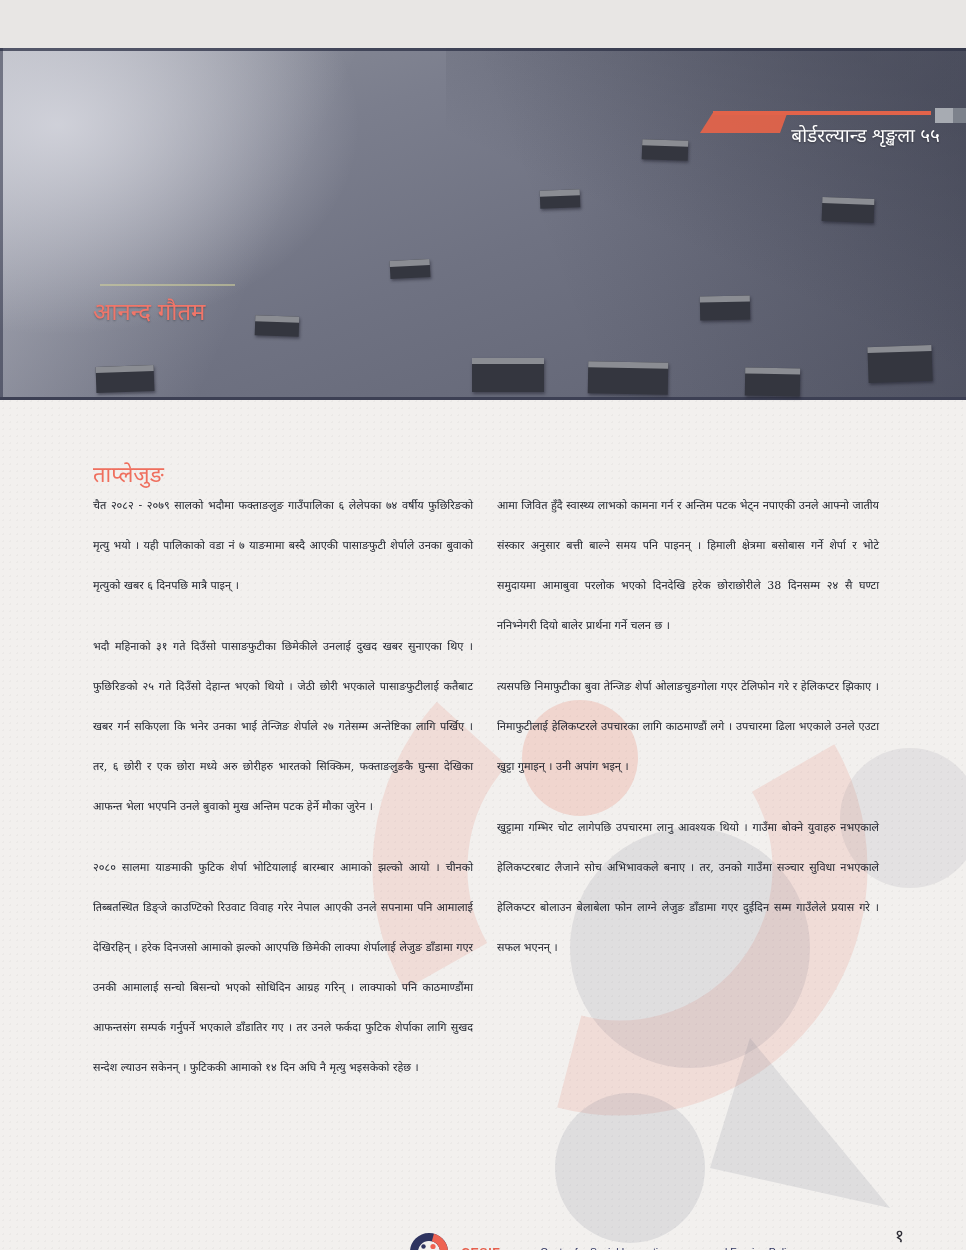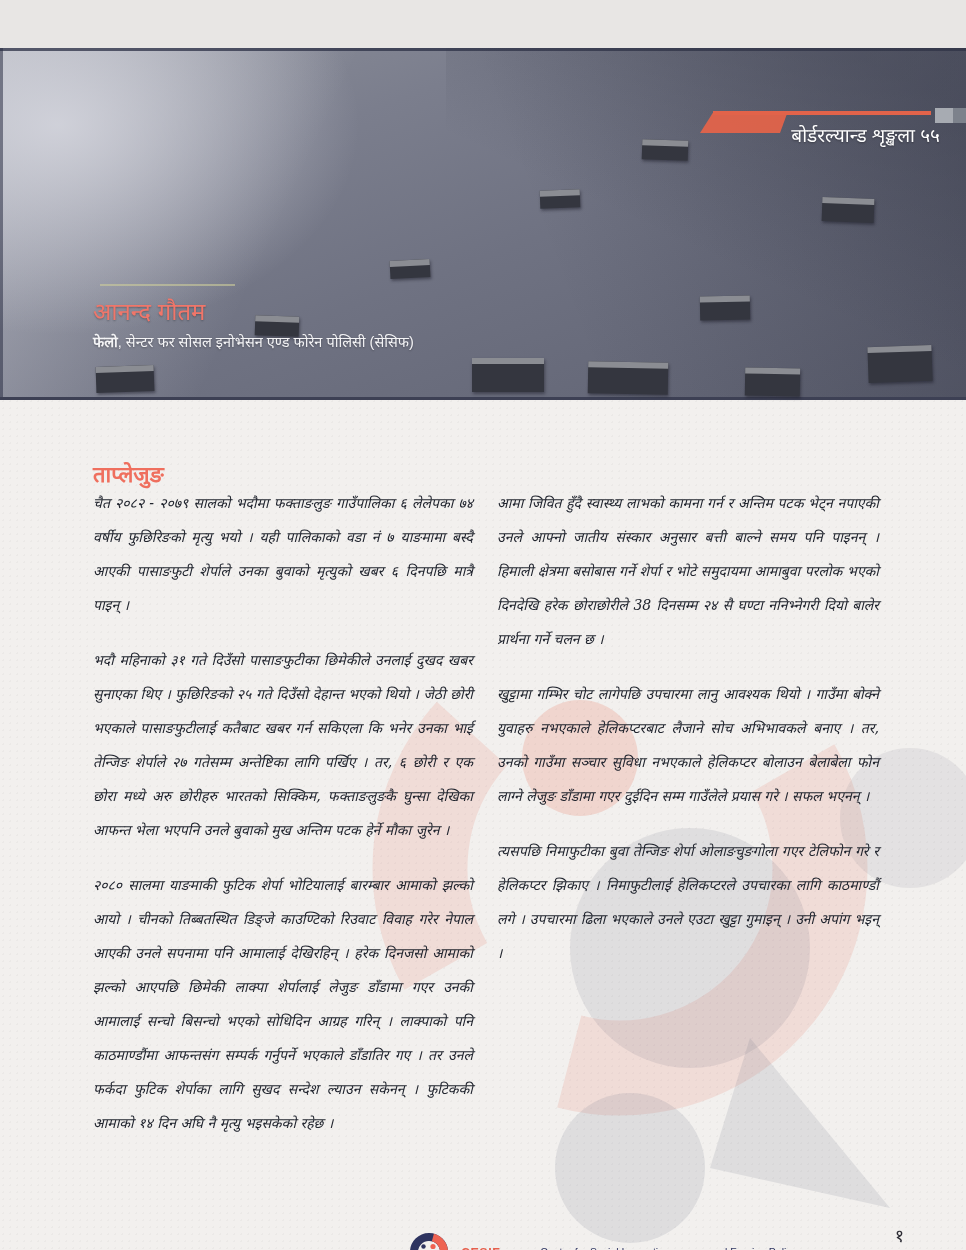--- a/index.html
+++ b/index.html
@@ -74,29 +74,29 @@
     text-shadow:0 1px 2px rgba(0,0,0,0.3);
   }
   .author-affiliation .aff-bold{font-weight:700;}
 
   
   .watermark{position:absolute;left:330px;top:520px;width:640px;height:730px;pointer-events:none;}
 
   
   .section-heading{
     position:absolute;left:93px;top:392px;
-    color:#ef6f5e;font-size:22px;font-weight:700;
+    color:#ef6f5e;font-size:22px;font-weight:400;
   }
   .col{position:absolute;top:438px;}
   .col-left{left:93px;width:380px;}
   .col-right{left:497px;width:382px;}
   .col p{
     margin:0 0 21px 0;
     font-family:"DejaVu Serif","Liberation Serif",serif;
-    font-size:14px;line-height:34px;text-align:justify;color:var(--ink);font-style:italic;
+    font-size:11px;line-height:40px;text-align:justify;color:var(--ink);
   }
 
   
   .footer-logo{position:absolute;left:408px;top:1183px;display:flex;align-items:center;gap:9px;}
   .logo-text{display:flex;flex-direction:row;line-height:1.15;gap:40px;}
   .logo-acronym{color:#e65f4d;font-weight:700;font-size:12.5px;letter-spacing:0.5px;}
   .logo-line{color:var(--navy);font-size:10.5px;font-weight:400;}
   .page-number{
     position:absolute;right:62px;top:1175px;
     color:#2c2c34;font-size:18px;font-family:"DejaVu Serif","Liberation Serif",serif;
@@ -122,45 +122,42 @@
       <div class="house" style="left: 745px; top: 320px; width: 55px; height: 28px; transform: rotate(1deg);"></div>
     </div>
 
   <div class="series-tab"></div>
   <div class="series-line"></div>
   <div class="corner-mark"></div>
   <div class="series-label">बोर्डरल्यान्ड शृङ्खला ५५</div>
 
   <div class="author-divider"></div>
   <div class="author-name">आनन्द गौतम</div>
-  <div class="author-affiliation">
-    <span class="aff-bold">फेलो</span><span>, सेन्टर फर सोसल इनोभेसन एण्ड फोरेन पोलिसी (सेसिफ)</span>
-  </div>
 
   <svg class="watermark" viewBox="0 0 640 730">
     <circle cx="290" cy="300" r="200" fill="none" stroke="rgba(233,118,97,0.16)" stroke-width="95" stroke-dasharray="470 160 250 380" transform="rotate(-30 290 300)"></circle>
     <circle cx="250" cy="190" r="58" fill="rgba(233,118,97,0.22)"></circle>
     <circle cx="360" cy="380" r="120" fill="rgba(110,115,135,0.14)"></circle>
     <path d="M420 470 L560 640 L380 600 Z" fill="rgba(110,115,135,0.15)"></path>
     <circle cx="300" cy="600" r="75" fill="rgba(120,125,140,0.16)"></circle>
     <circle cx="580" cy="250" r="70" fill="rgba(120,125,140,0.12)"></circle>
   </svg>
 
   <h2 class="section-heading">ताप्लेजुङ</h2>
 
   <div class="col col-left">
     <p>चैत २०८२ - २०७९ सालको भदौमा फक्ताङलुङ गाउँपालिका ६ लेलेपका ७४ वर्षीय फुछिरिङको मृत्यु भयो । यही पालिकाको वडा नं ७ याङमामा बस्दै आएकी पासाङफुटी शेर्पाले उनका बुवाको मृत्युको खबर ६ दिनपछि मात्रै पाइन् ।</p>
     <p>भदौ महिनाको ३१ गते दिउँसो पासाङफुटीका छिमेकीले उनलाई दुखद खबर सुनाएका थिए । फुछिरिङको २५ गते दिउँसो देहान्त भएको थियो । जेठी छोरी भएकाले पासाङफुटीलाई कतैबाट खबर गर्न सकिएला कि भनेर उनका भाई तेन्जिङ शेर्पाले २७ गतेसम्म अन्तेष्टिका लागि पर्खिए । तर, ६ छोरी र एक छोरा मध्ये अरु छोरीहरु भारतको सिक्किम, फक्ताङलुङकै घुन्सा देखिका आफन्त भेला भएपनि उनले बुवाको मुख अन्तिम पटक हेर्ने मौका जुरेन ।</p>
     <p>२०८० सालमा याङमाकी फुटिक शेर्पा भोटियालाई बारम्बार आमाको झल्को आयो । चीनको तिब्बतस्थित डिङ्जे काउण्टिको रिउवाट विवाह गरेर नेपाल आएकी उनले सपनामा पनि आमालाई देखिरहिन् । हरेक दिनजसो आमाको झल्को आएपछि छिमेकी लाक्पा शेर्पालाई लेजुङ डाँडामा गएर उनकी आमालाई सन्चो बिसन्चो भएको सोधिदिन आग्रह गरिन् । लाक्पाको पनि काठमाण्डौंमा आफन्तसंग सम्पर्क गर्नुपर्ने भएकाले डाँडातिर गए । तर उनले फर्कदा फुटिक शेर्पाका लागि सुखद सन्देश ल्याउन सकेनन् । फुटिककी आमाको १४ दिन अघि नै मृत्यु भइसकेको रहेछ ।</p>
   </div>
 
   <div class="col col-right">
     <p>आमा जिवित हुँदै स्वास्थ्य लाभको कामना गर्न र अन्तिम पटक भेट्न नपाएकी उनले आफ्नो जातीय संस्कार अनुसार बत्ती बाल्ने समय पनि पाइनन् । हिमाली क्षेत्रमा बसोबास गर्ने शेर्पा र भोटे समुदायमा आमाबुवा परलोक भएको दिनदेखि हरेक छोराछोरीले 38 दिनसम्म २४ सै घण्टा ननिभ्नेगरी दियो बालेर प्रार्थना गर्ने चलन छ ।</p>
+    <p>त्यसपछि निमाफुटीका बुवा तेन्जिङ शेर्पा ओलाङचुङगोला गएर टेलिफोन गरे र हेलिकप्टर झिकाए । निमाफुटीलाई हेलिकप्टरले उपचारका लागि काठमाण्डौं लगे । उपचारमा ढिला भएकाले उनले एउटा खुट्टा गुमाइन् । उनी अपांग भइन् ।</p>
     <p>खुट्टामा गम्भिर चोट लागेपछि उपचारमा लानु आवश्यक थियो । गाउँमा बोक्ने युवाहरु नभएकाले हेलिकप्टरबाट लैजाने सोच अभिभावकले बनाए । तर, उनको गाउँमा सञ्चार सुविधा नभएकाले हेलिकप्टर बोलाउन बेलाबेला फोन लाग्ने लेजुङ डाँडामा गएर दुईदिन सम्म गाउँलेले प्रयास गरे । सफल भएनन् ।</p>
-    <p>त्यसपछि निमाफुटीका बुवा तेन्जिङ शेर्पा ओलाङचुङगोला गएर टेलिफोन गरे र हेलिकप्टर झिकाए । निमाफुटीलाई हेलिकप्टरले उपचारका लागि काठमाण्डौं लगे । उपचारमा ढिला भएकाले उनले एउटा खुट्टा गुमाइन् । उनी अपांग भइन् ।</p>
   </div>
 
   <div class="footer-logo">
     <svg width="44" height="44" viewBox="0 0 44 44">
       <circle cx="21" cy="21" r="15" fill="none" stroke="#2e3460" stroke-width="8"></circle>
       <circle cx="21" cy="21" r="15" fill="none" stroke="#ee6352" stroke-width="8" stroke-dasharray="52 42" transform="rotate(-75 21 21)"></circle>
       <path d="M28 30 L39 42 L24 36 Z" fill="#2e3460"></path>
       <circle cx="21" cy="21" r="10.5" fill="#f2f0ee"></circle>
       <circle cx="25" cy="15.5" r="2.6" fill="#ee6352"></circle>
       <circle cx="15" cy="23" r="2.6" fill="#ee6352"></circle>

